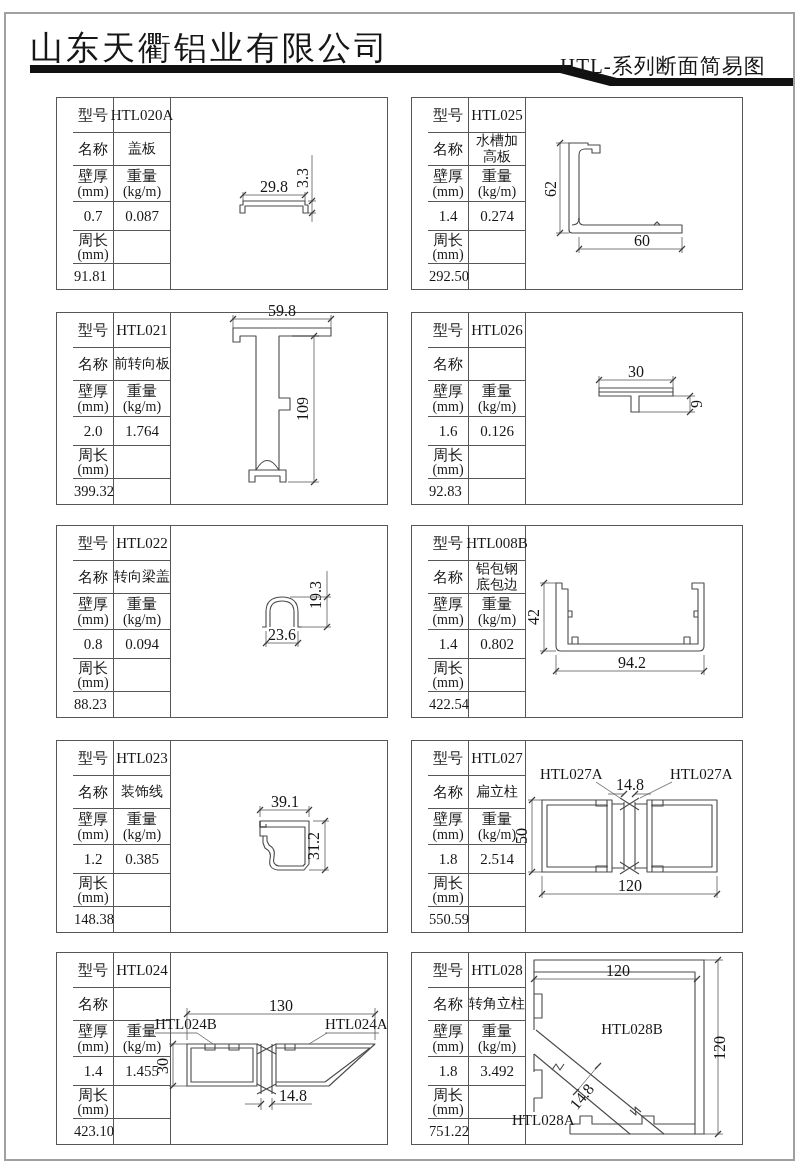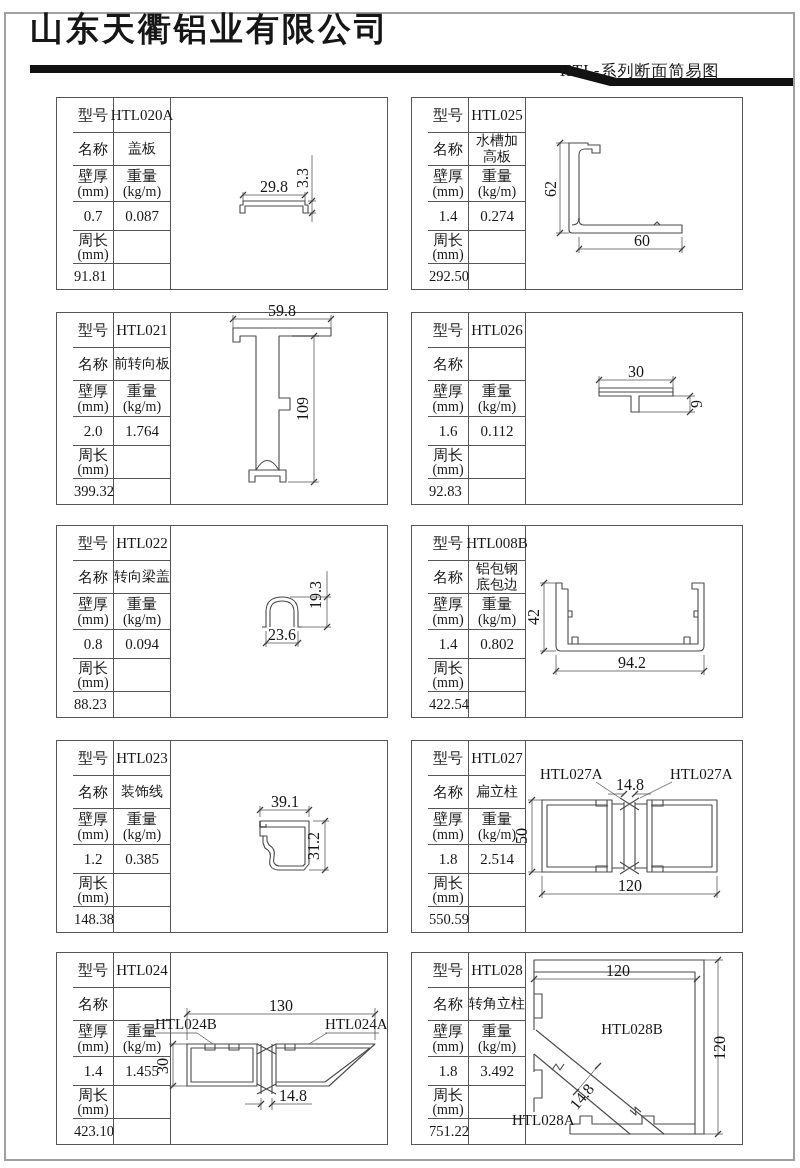--- a/index.html
+++ b/index.html
@@ -1,21 +1,21 @@
 <!DOCTYPE html>
 <html><head>
 <meta charset="utf-8">
 <style>
   html,body{margin:0;padding:0;background:#fff;}
   body{width:800px;height:1168px;position:relative;overflow:hidden;
        font-family:"Liberation Serif","DejaVu Serif",serif;color:#161616;}
   .page-border{position:absolute;left:4px;top:12px;width:787px;height:1145px;
        border:2px solid #a0a0a0;}
-  .company{position:absolute;left:30px;top:7px;font-size:33px;letter-spacing:3px;white-space:nowrap;font-weight:bold;}
-  .doc-title{position:absolute;left:560px;top:61px;font-size:16px;letter-spacing:1px;white-space:nowrap;}
+  .company{position:absolute;left:30px;top:26px;font-size:33px;letter-spacing:3px;white-space:nowrap;}
+  .doc-title{position:absolute;left:560px;top:52px;font-size:21px;letter-spacing:1px;white-space:nowrap;}
   .header-bar-svg{position:absolute;left:0;top:0;width:800px;height:100px;}
   .panel{position:absolute;width:332px;height:193px;border:1px solid #565656;
        box-sizing:border-box;background:#fff;}
   .spec{position:absolute;left:16px;top:0;width:100px;height:191px;display:grid;
        grid-template-columns:41px 57px;grid-template-rows:35px 33px 36px 29px 33px auto;}
   .cell{border-right:1px solid #565656;border-bottom:1px solid #565656;
        display:flex;flex-direction:column;align-items:center;justify-content:center;
        font-size:15px;line-height:1.12;overflow:visible;text-align:center;}
   .cell.nb{border-bottom:none;}
   .cell .unit{font-size:14px;line-height:1;text-align:center;}
@@ -174,21 +174,21 @@
     <div class="cell name"></div>
     <div class="cell">
         <span>壁厚</span>
         <span class="unit">(mm)</span>
       </div>
     <div class="cell">
         <span>重量</span>
         <span class="unit">(kg/m)</span>
       </div>
     <div class="cell">1.6</div>
-    <div class="cell">0.112</div>
+    <div class="cell">0.126</div>
     <div class="cell">
         <span>周长</span>
         <span class="unit">(mm)</span>
       </div>
     <div class="cell"></div>
     <div class="cell nb per">92.83</div>
     <div class="cell nb"></div>
   </div>
   <svg class="drawing" viewBox="0 0 232 193">
     <g>

